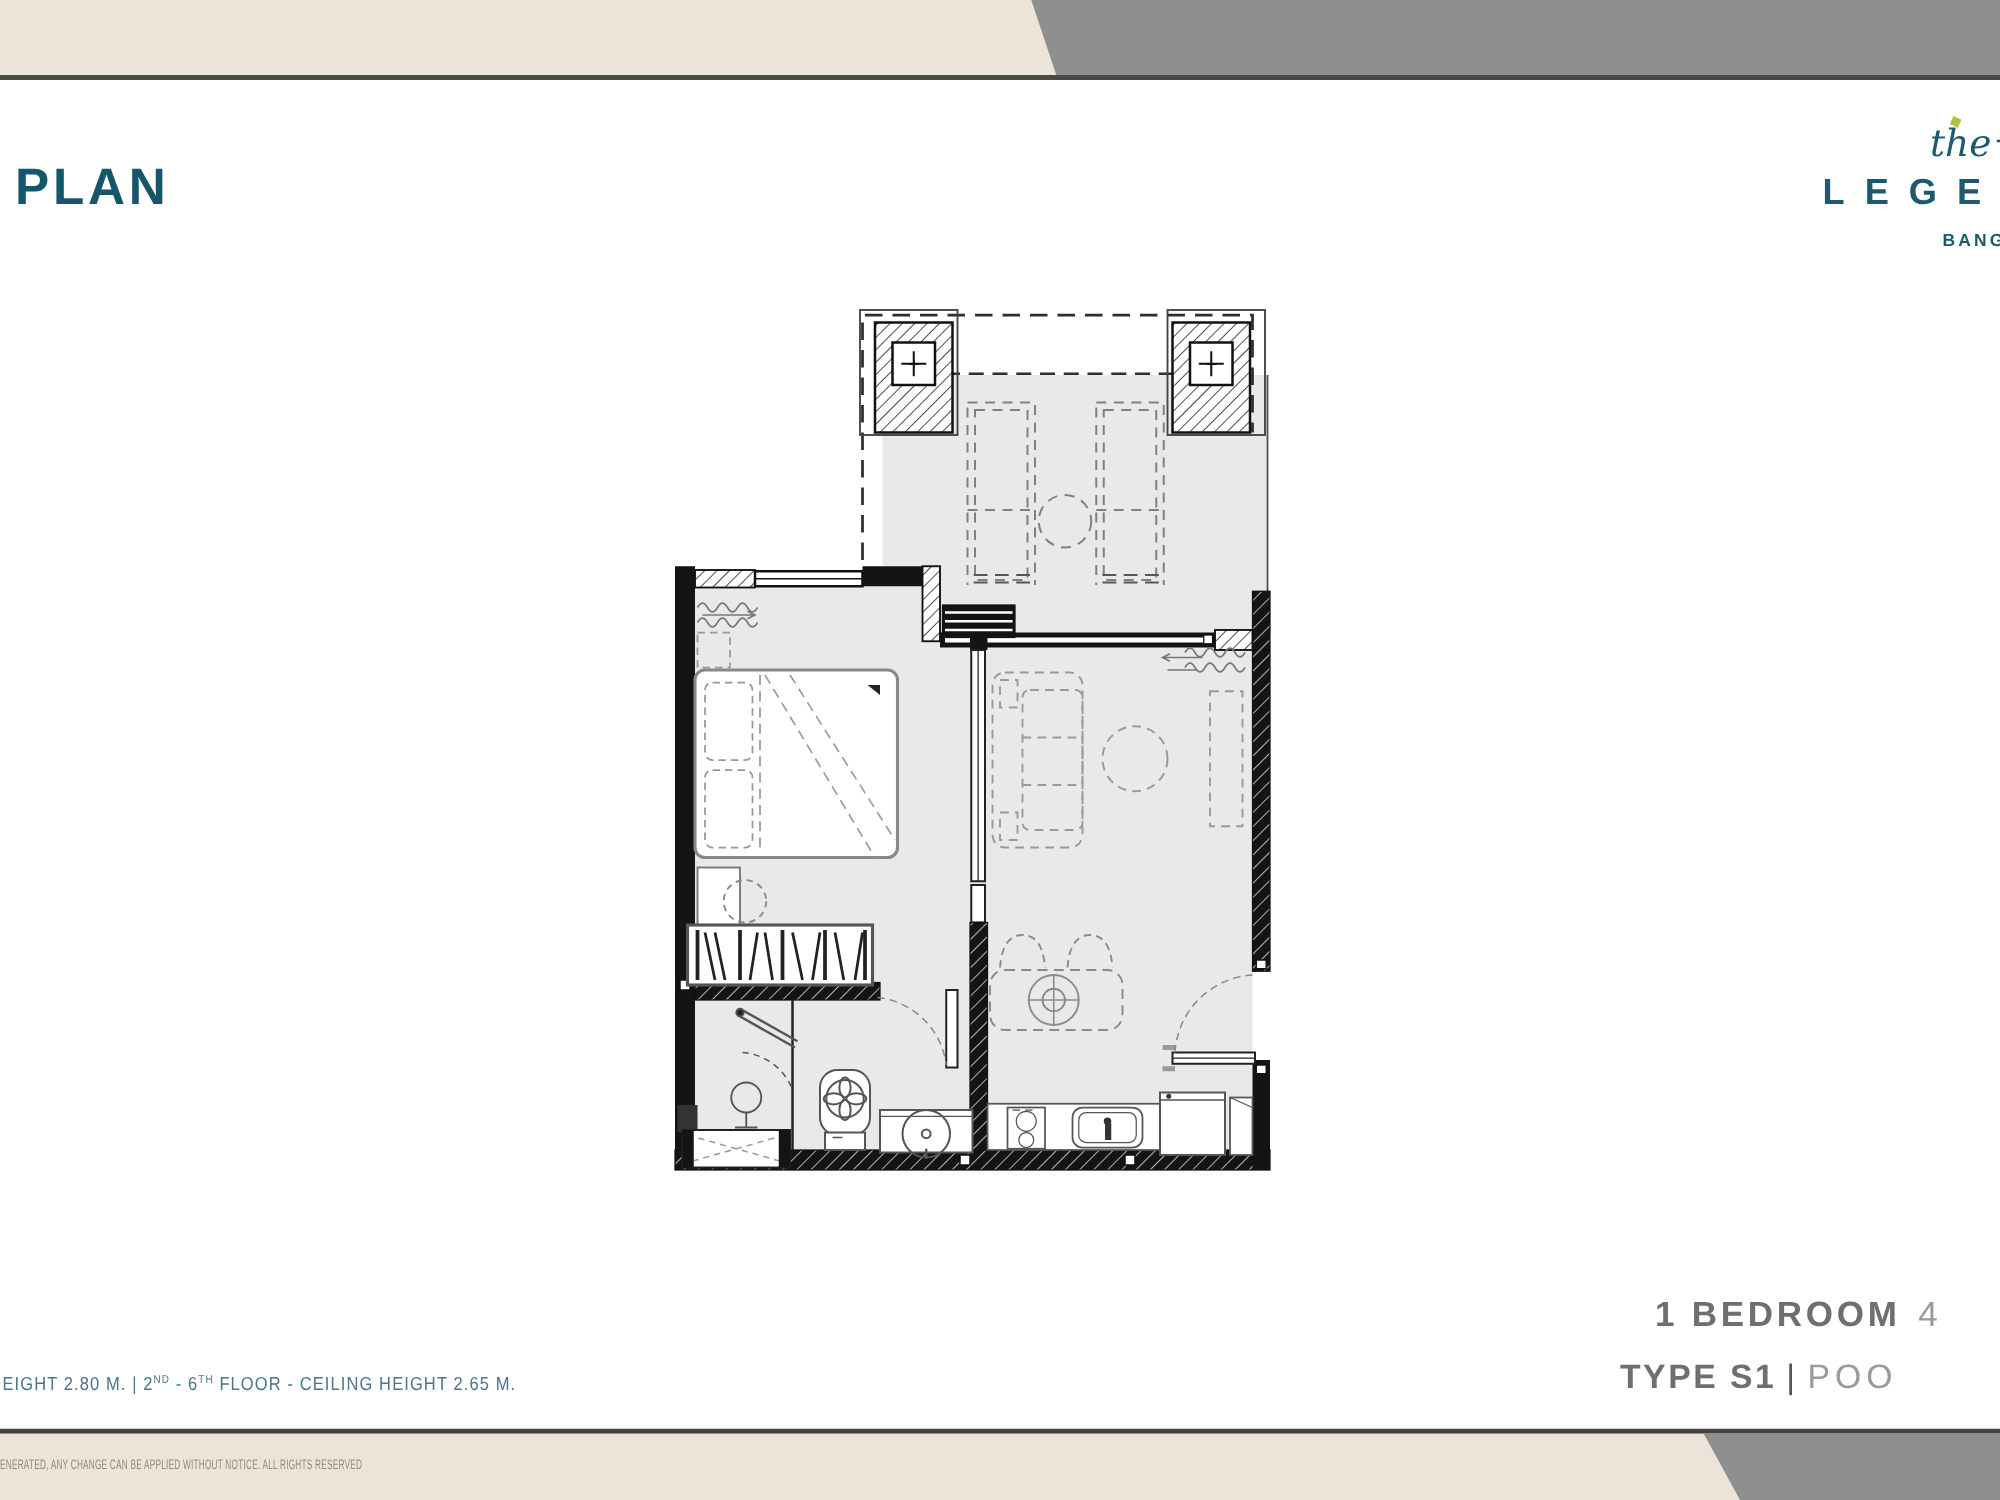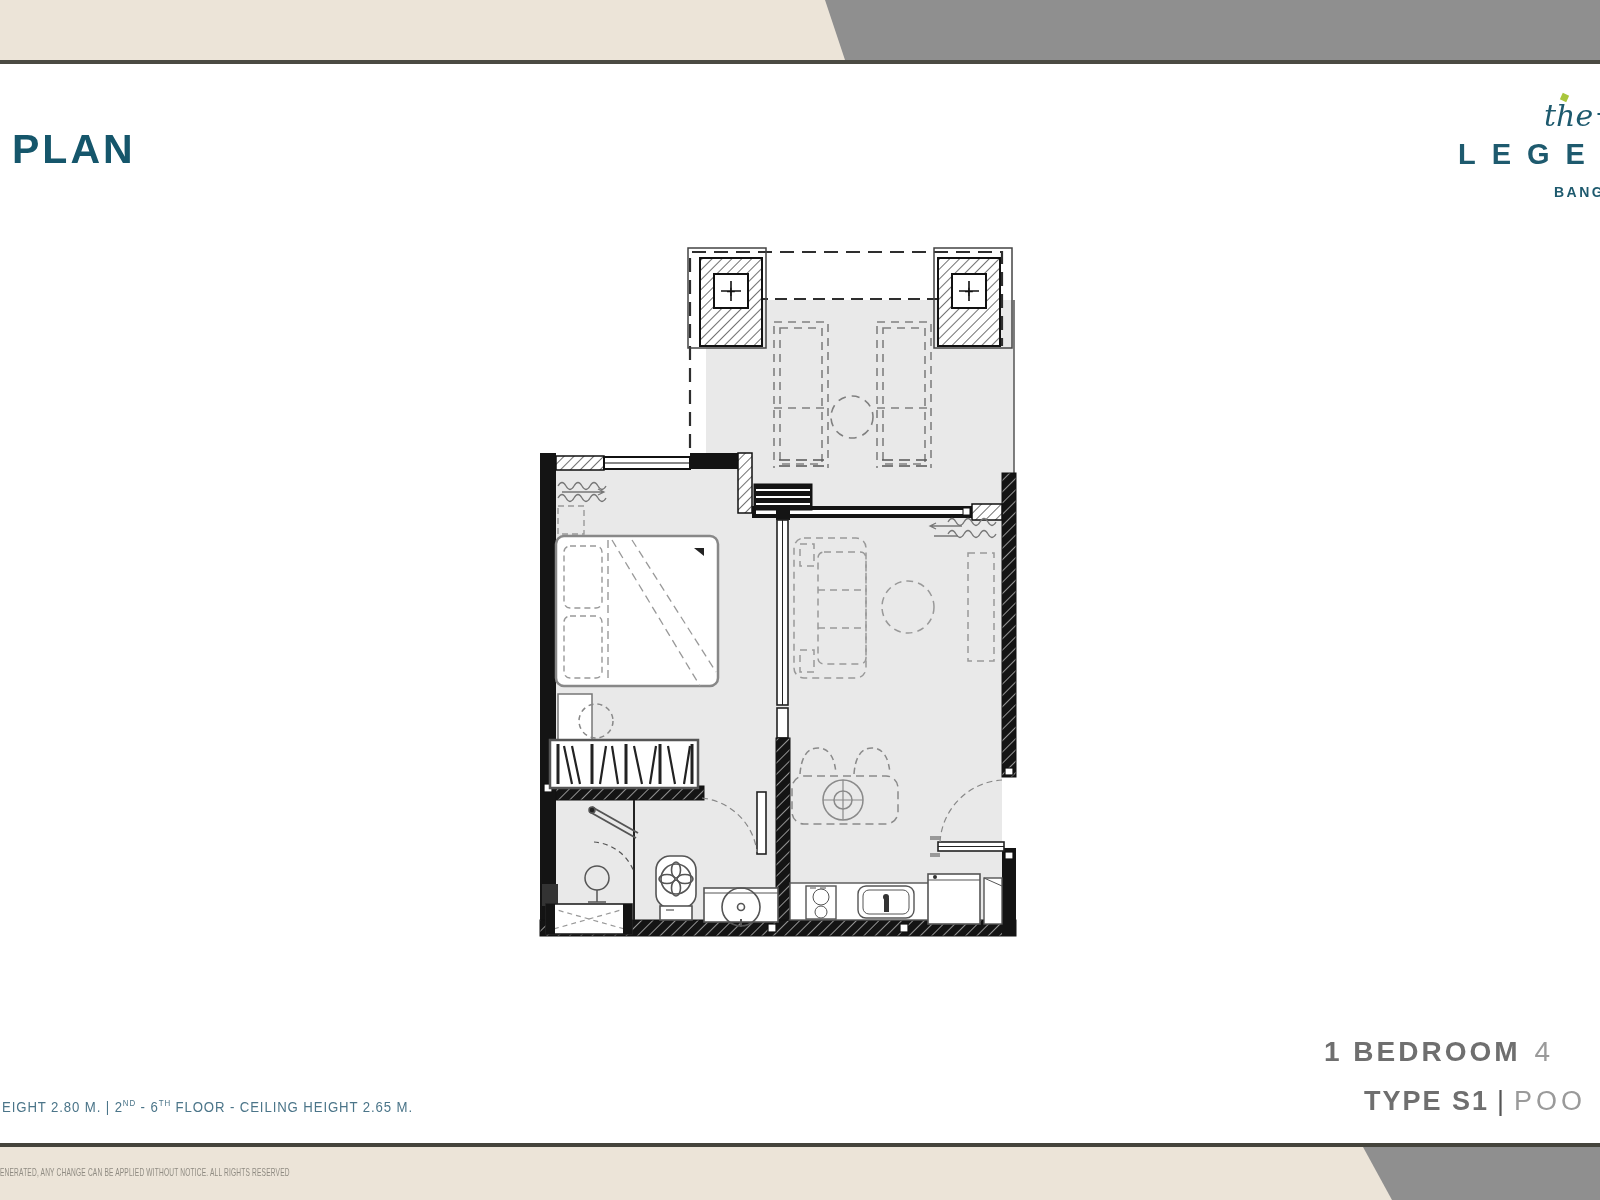--- a/index.html
+++ b/index.html
@@ -18,21 +18,21 @@
   .logo-line1{left:1544px;top:98px;white-space:nowrap;color:#1e5a6e;}
   .logo-script{font-family:"DejaVu Serif", serif;font-style:italic;font-size:30px;}
   .logo-caps{font-size:19px;font-weight:bold;letter-spacing:9px;margin-left:4px;}
   .logo-leaf{left:1561px;top:94px;width:7px;height:7px;background:#a9c63c;transform:rotate(25deg);}
   .logo-line2{left:1458px;top:138px;font-size:29px;font-weight:bold;letter-spacing:16px;color:#1e5a6e;white-space:nowrap;}
   .logo-line3{left:1554px;top:184px;font-size:14px;font-weight:bold;letter-spacing:2.5px;color:#1e5a6e;white-space:nowrap;}
   
   .unit-line1{left:1292px;top:1036px;font-size:28px;letter-spacing:3px;color:#6f6f6f;white-space:nowrap;margin-left:32px;}
   .unit-line1 .bold{font-weight:bold;}
   .unit-line1 .light{font-weight:normal;color:#9a9a9a;}
-  .unit-line2{left:1364px;top:1086px;font-size:27px;letter-spacing:2px;color:#6f6f6f;white-space:nowrap;}
+  .unit-line2{left:1296px;top:1086px;font-size:27px;letter-spacing:2px;color:#6f6f6f;white-space:nowrap;}
   .unit-line2 .bold{font-weight:bold;}
   .unit-line2 .sep{font-weight:normal;color:#555;padding:0 8px;}
   .unit-line2 .light{font-weight:normal;color:#9a9a9a;letter-spacing:4px;}
   
   .floor-note{left:2px;top:1098px;font-size:15px;letter-spacing:1px;color:#4b7589;
     white-space:nowrap;transform:scaleX(.88);transform-origin:left top;}
   .floor-note sup{font-size:9px;}
   
   .footer-rule{left:0;top:1143px;width:1600px;height:4px;background:#45443c;}
   .footer-beige{left:0;top:1147px;width:1600px;height:53px;background:#ece4d8;}

